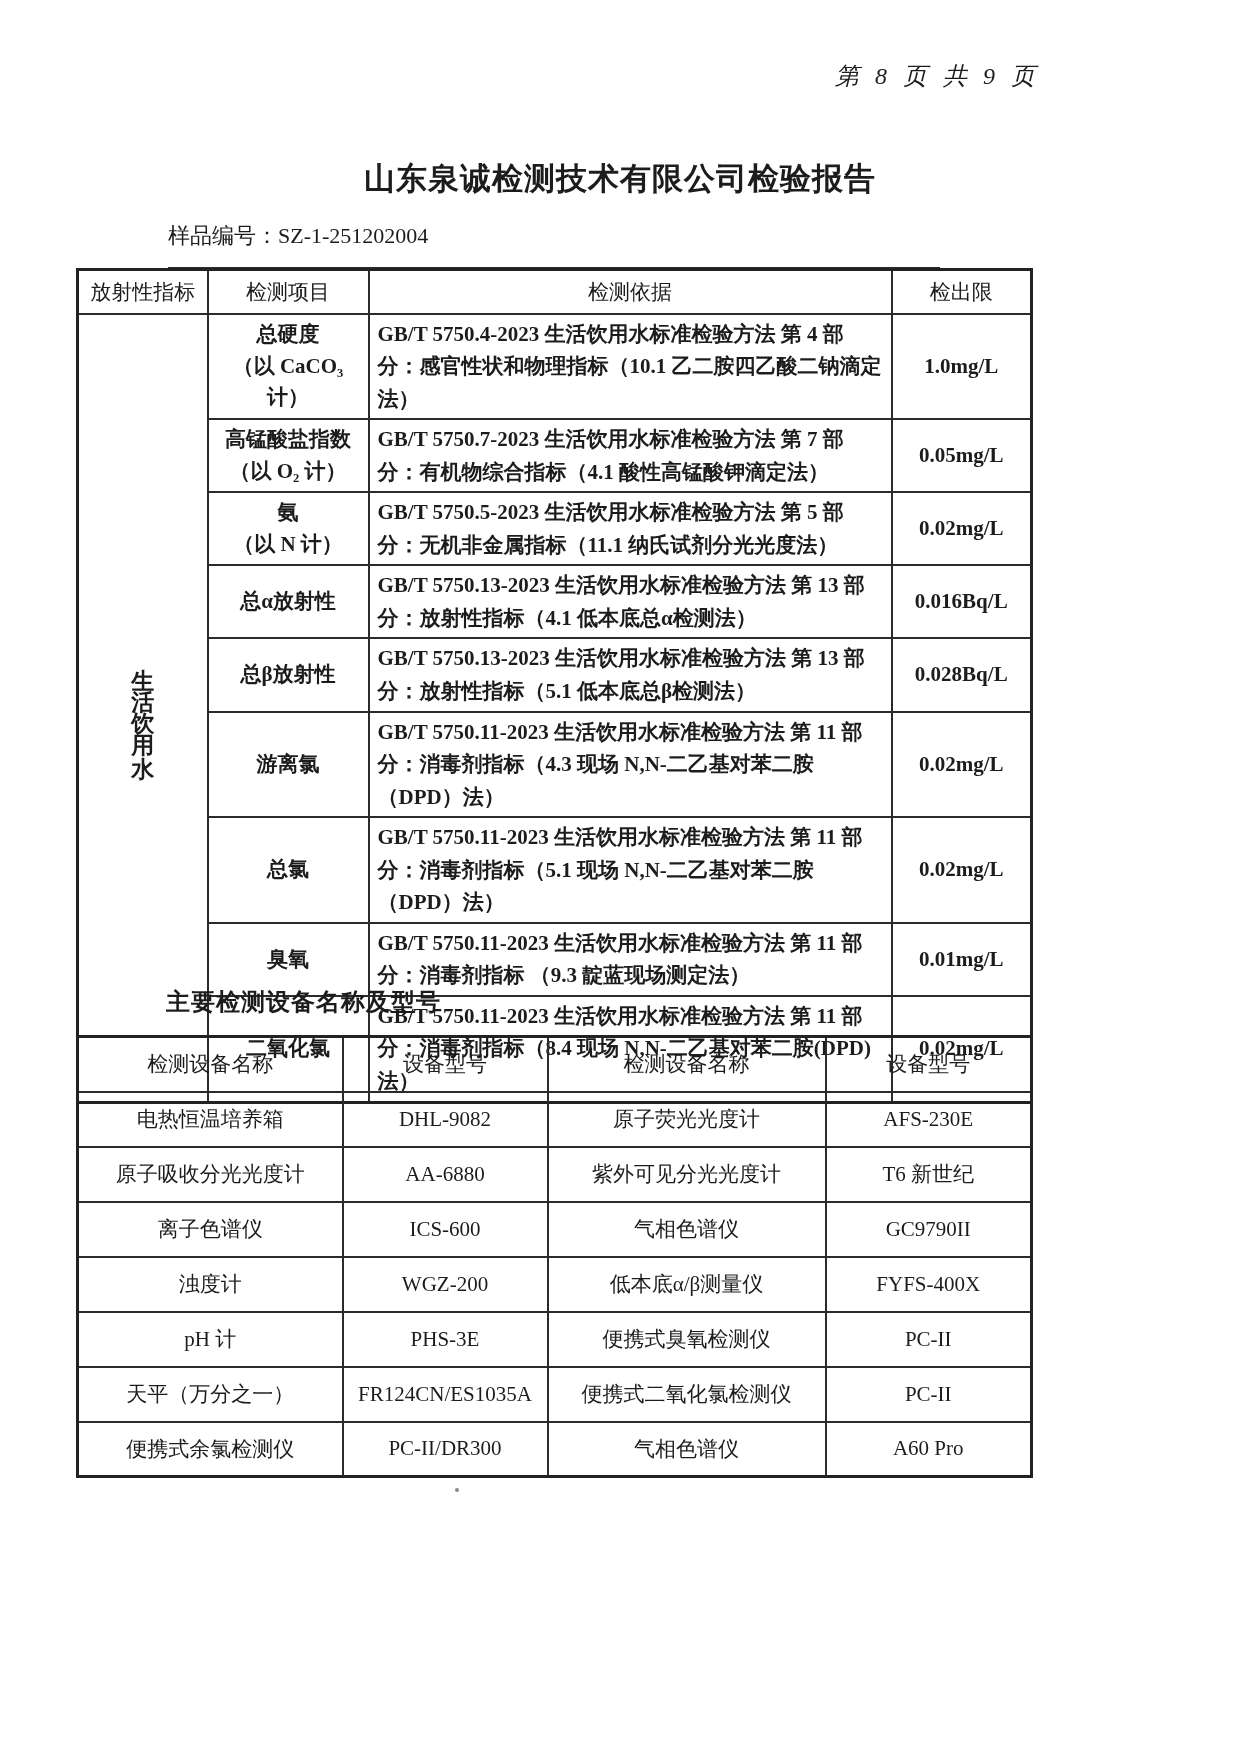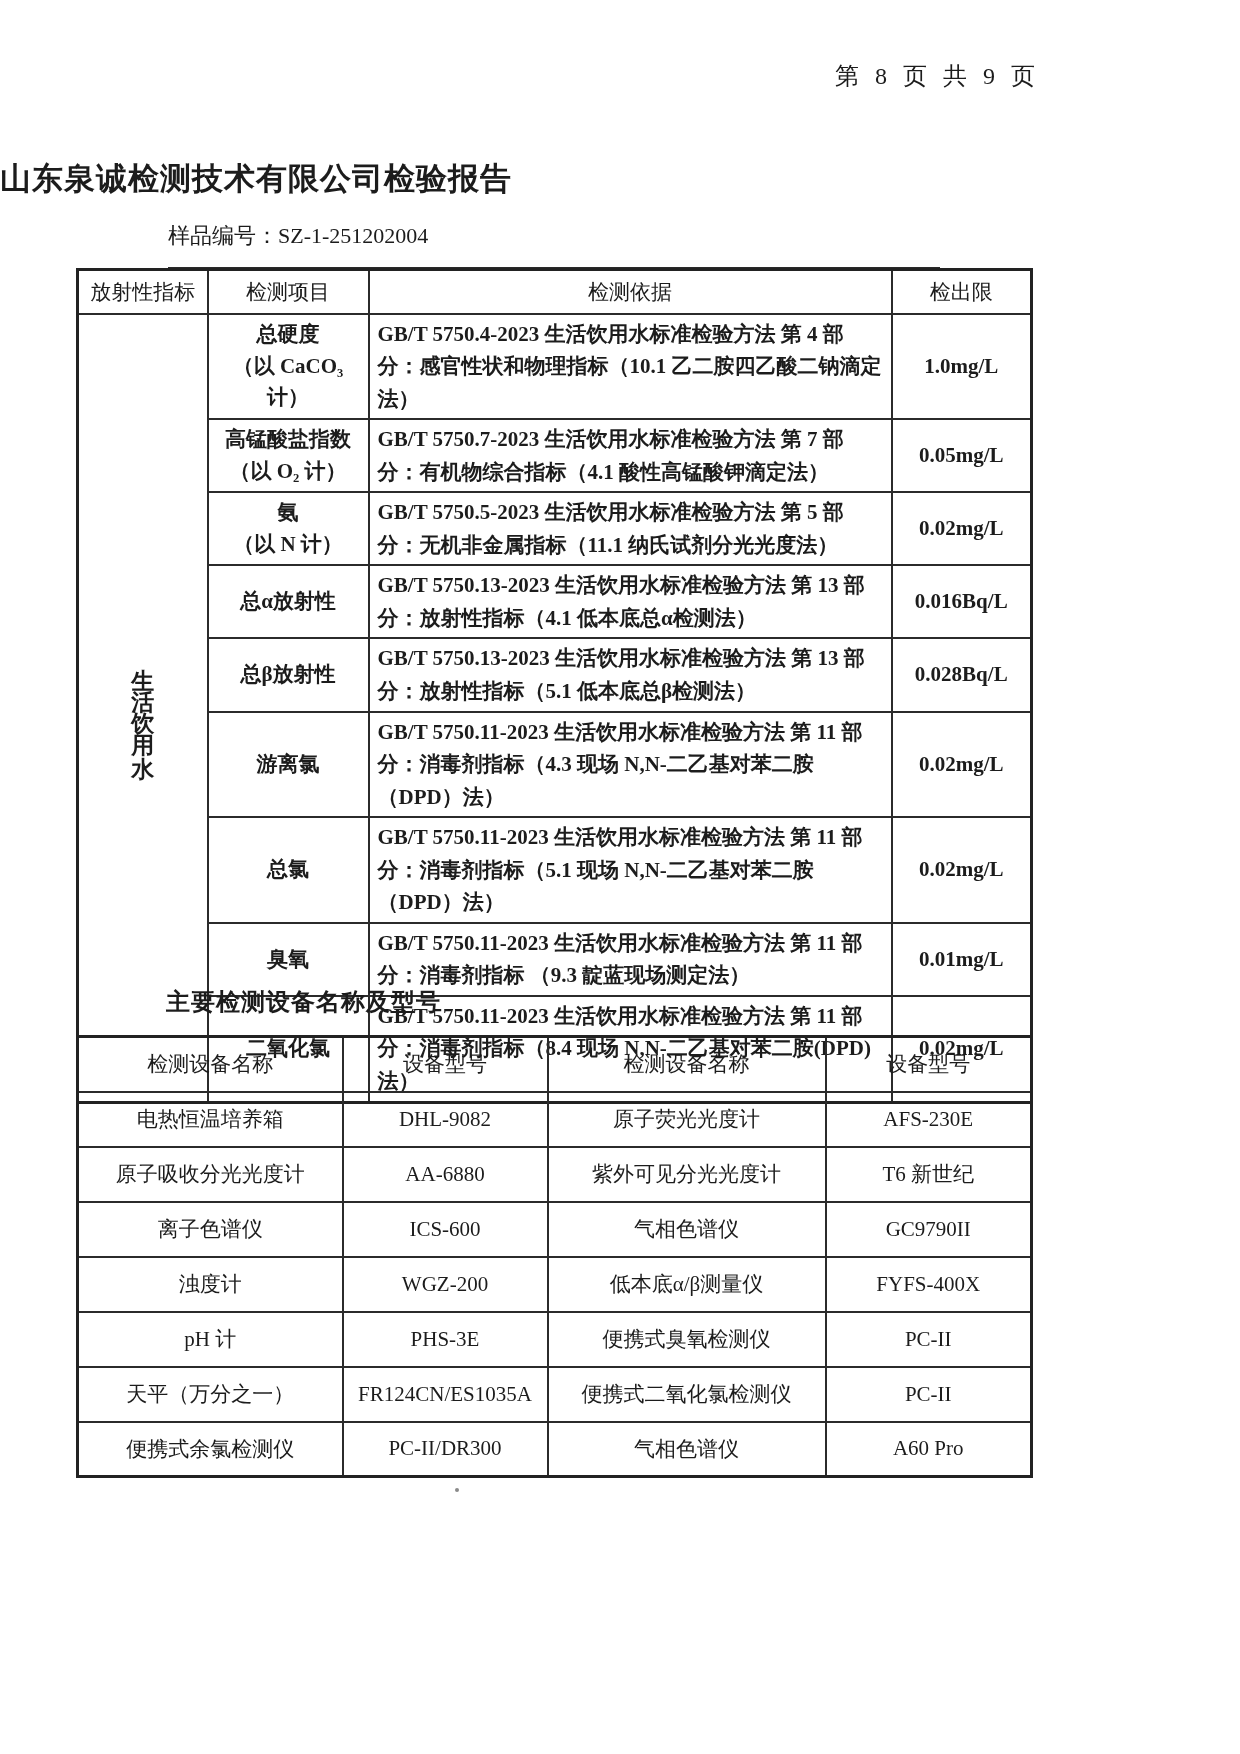--- a/index.html
+++ b/index.html
@@ -5,25 +5,25 @@
   html,body { margin:0; padding:0; }
   body {
     width:1240px; height:1754px;
     background:#ffffff;
     position:relative;
     font-family:"Liberation Serif","DejaVu Serif",serif;
     color:#1c1c1c;
   }
   .page-number {
     position:absolute; top:60px; right:200px;
-    font-size:24px; letter-spacing:5px; white-space:nowrap;
+    font-size:24px; letter-spacing:5px; white-space:nowrap;font-style:italic;
   }
   .doc-title {
     position:absolute; top:158px; left:0; width:100%;
-    text-align:left; font-size:31px; font-weight:bold; letter-spacing:1px;
+    text-align:center; font-size:31px; font-weight:bold; letter-spacing:1px;
   }
   .sample-line {
     position:absolute; top:221px; left:168px; width:772px;
     font-size:22px; padding-bottom:16px;
     border-bottom:2px solid #2a2a2a; white-space:nowrap;
   }
   table { border-collapse:collapse; table-layout:fixed; }
   .test-table {
     position:absolute; top:268px; left:76px; width:954px;
     border:3px solid #222; font-size:21px;

